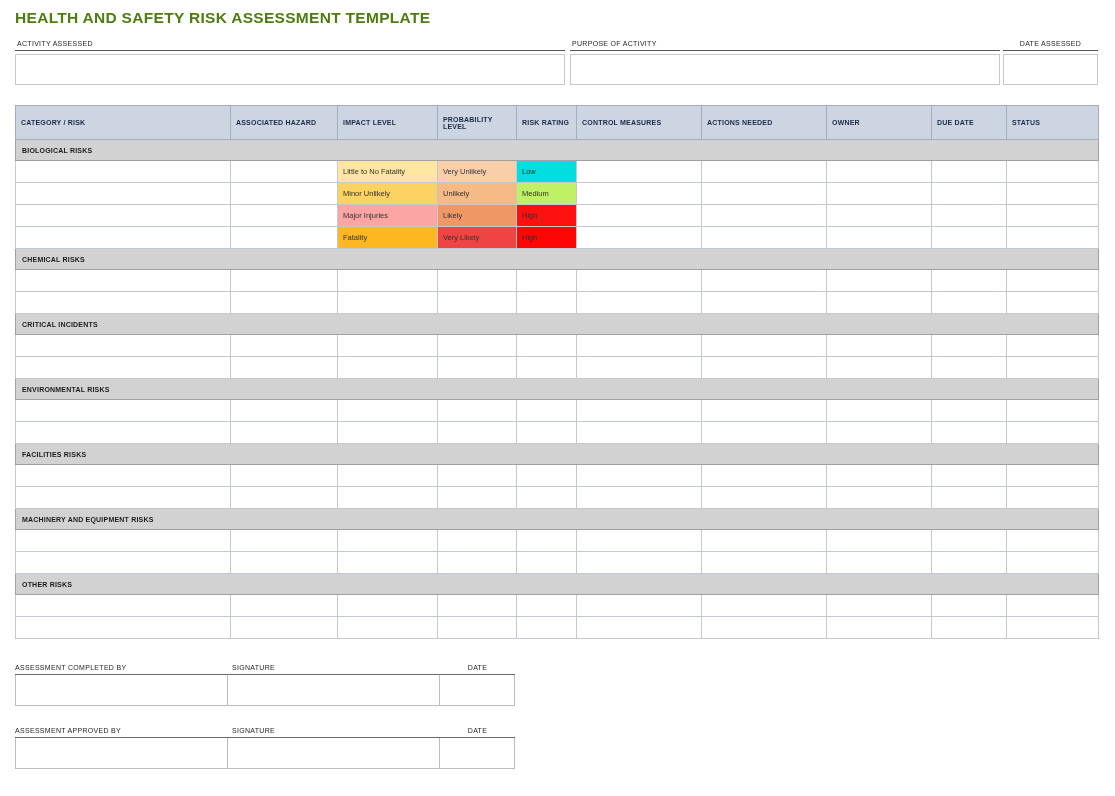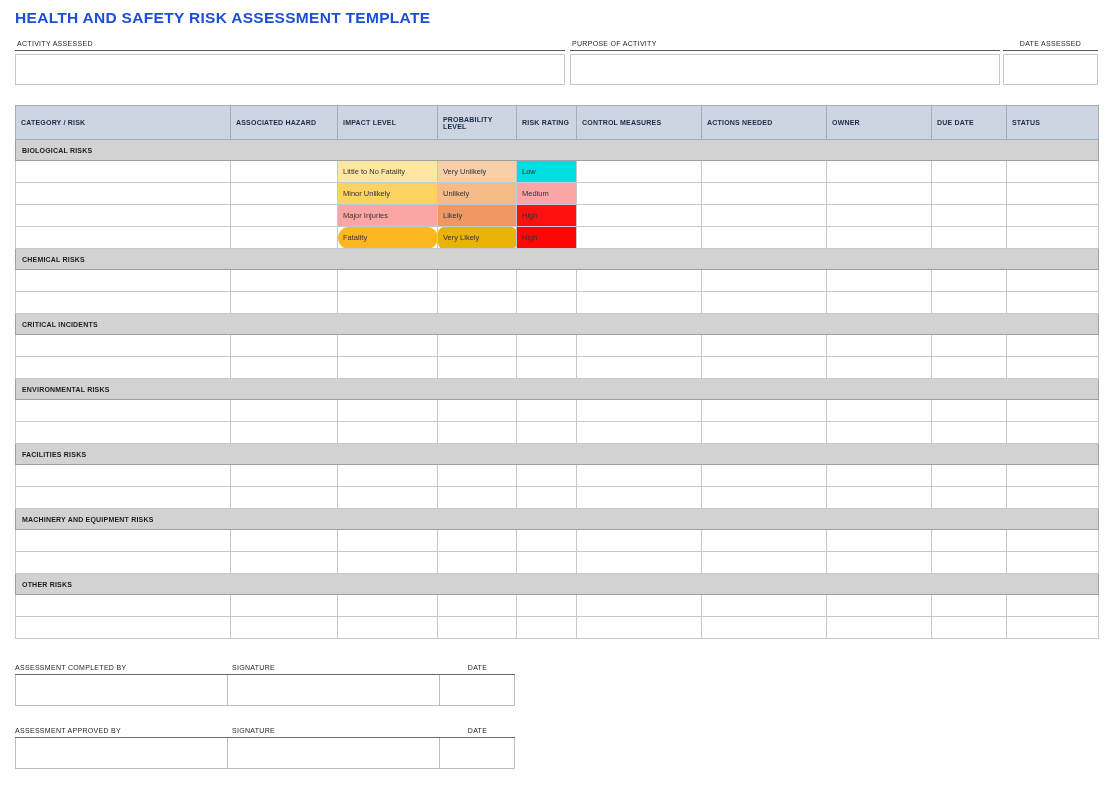--- a/index.html
+++ b/index.html
@@ -8,21 +8,21 @@
     background: #ffffff;
     font-family: "Liberation Sans", sans-serif;
     color: #222;
     overflow: hidden;
   }
   .page { padding: 9px 17px 0 15px; }
 
   .title {
     font-size: 15.5px;
     font-weight: bold;
-    color: #1d4ed8;
+    color: #4d7c0f;
     letter-spacing: 0.3px;
     margin-bottom: 13px;
   }
 
   
   .top-fields { display: flex; margin-bottom: 20px; }
   .tf { display: flex; flex-direction: column; }
   .tf-activity { width: 550px; margin-right: 5px; }
   .tf-purpose  { width: 430px; margin-right: 3px; }
   .tf-date     { width: 95px; }
@@ -150,21 +150,21 @@
           <td class="cell c-act"></td>
           <td class="cell c-own"></td>
           <td class="cell c-due"></td>
           <td class="cell c-stat"></td>
         </tr>
         <tr>
           <td class="cell c-cat"></td>
           <td class="cell c-haz"></td>
           <td class="cell c-impact" style="background: rgb(252, 210, 99);">Minor Unlikely</td>
           <td class="cell c-prob" style="background: rgb(245, 186, 133);">Unlikely</td>
-          <td class="cell c-rating" style="background: #fca5a5;">Medium</td>
+          <td class="cell c-rating" style="background: #bef264;">Medium</td>
           <td class="cell c-ctrl"></td>
           <td class="cell c-act"></td>
           <td class="cell c-own"></td>
           <td class="cell c-due"></td>
           <td class="cell c-stat"></td>
         </tr>
         <tr>
           <td class="cell c-cat"></td>
           <td class="cell c-haz"></td>
           <td class="cell c-impact" style="background: #fca5a5;">Major Injuries</td>
@@ -172,22 +172,22 @@
           <td class="cell c-rating" style="background: rgb(252, 16, 16);">High</td>
           <td class="cell c-ctrl"></td>
           <td class="cell c-act"></td>
           <td class="cell c-own"></td>
           <td class="cell c-due"></td>
           <td class="cell c-stat"></td>
         </tr>
         <tr>
           <td class="cell c-cat"></td>
           <td class="cell c-haz"></td>
-          <td class="cell c-impact" style="background: rgb(252, 183, 33); border-radius: 11px;">Fatality</td>
-          <td class="cell c-prob" style="background: #eab308; border-radius: 6px;">Very Likely</td>
+          <td class="cell c-impact" style="background: rgb(252, 183, 33);">Fatality</td>
+          <td class="cell c-prob" style="background: #ef4444;">Very Likely</td>
           <td class="cell c-rating" style="background: rgb(252, 6, 6);">High</td>
           <td class="cell c-ctrl"></td>
           <td class="cell c-act"></td>
           <td class="cell c-own"></td>
           <td class="cell c-due"></td>
           <td class="cell c-stat"></td>
         </tr>
         <tr class="section-row">
           <td colspan="10">CHEMICAL RISKS</td>
         </tr>

